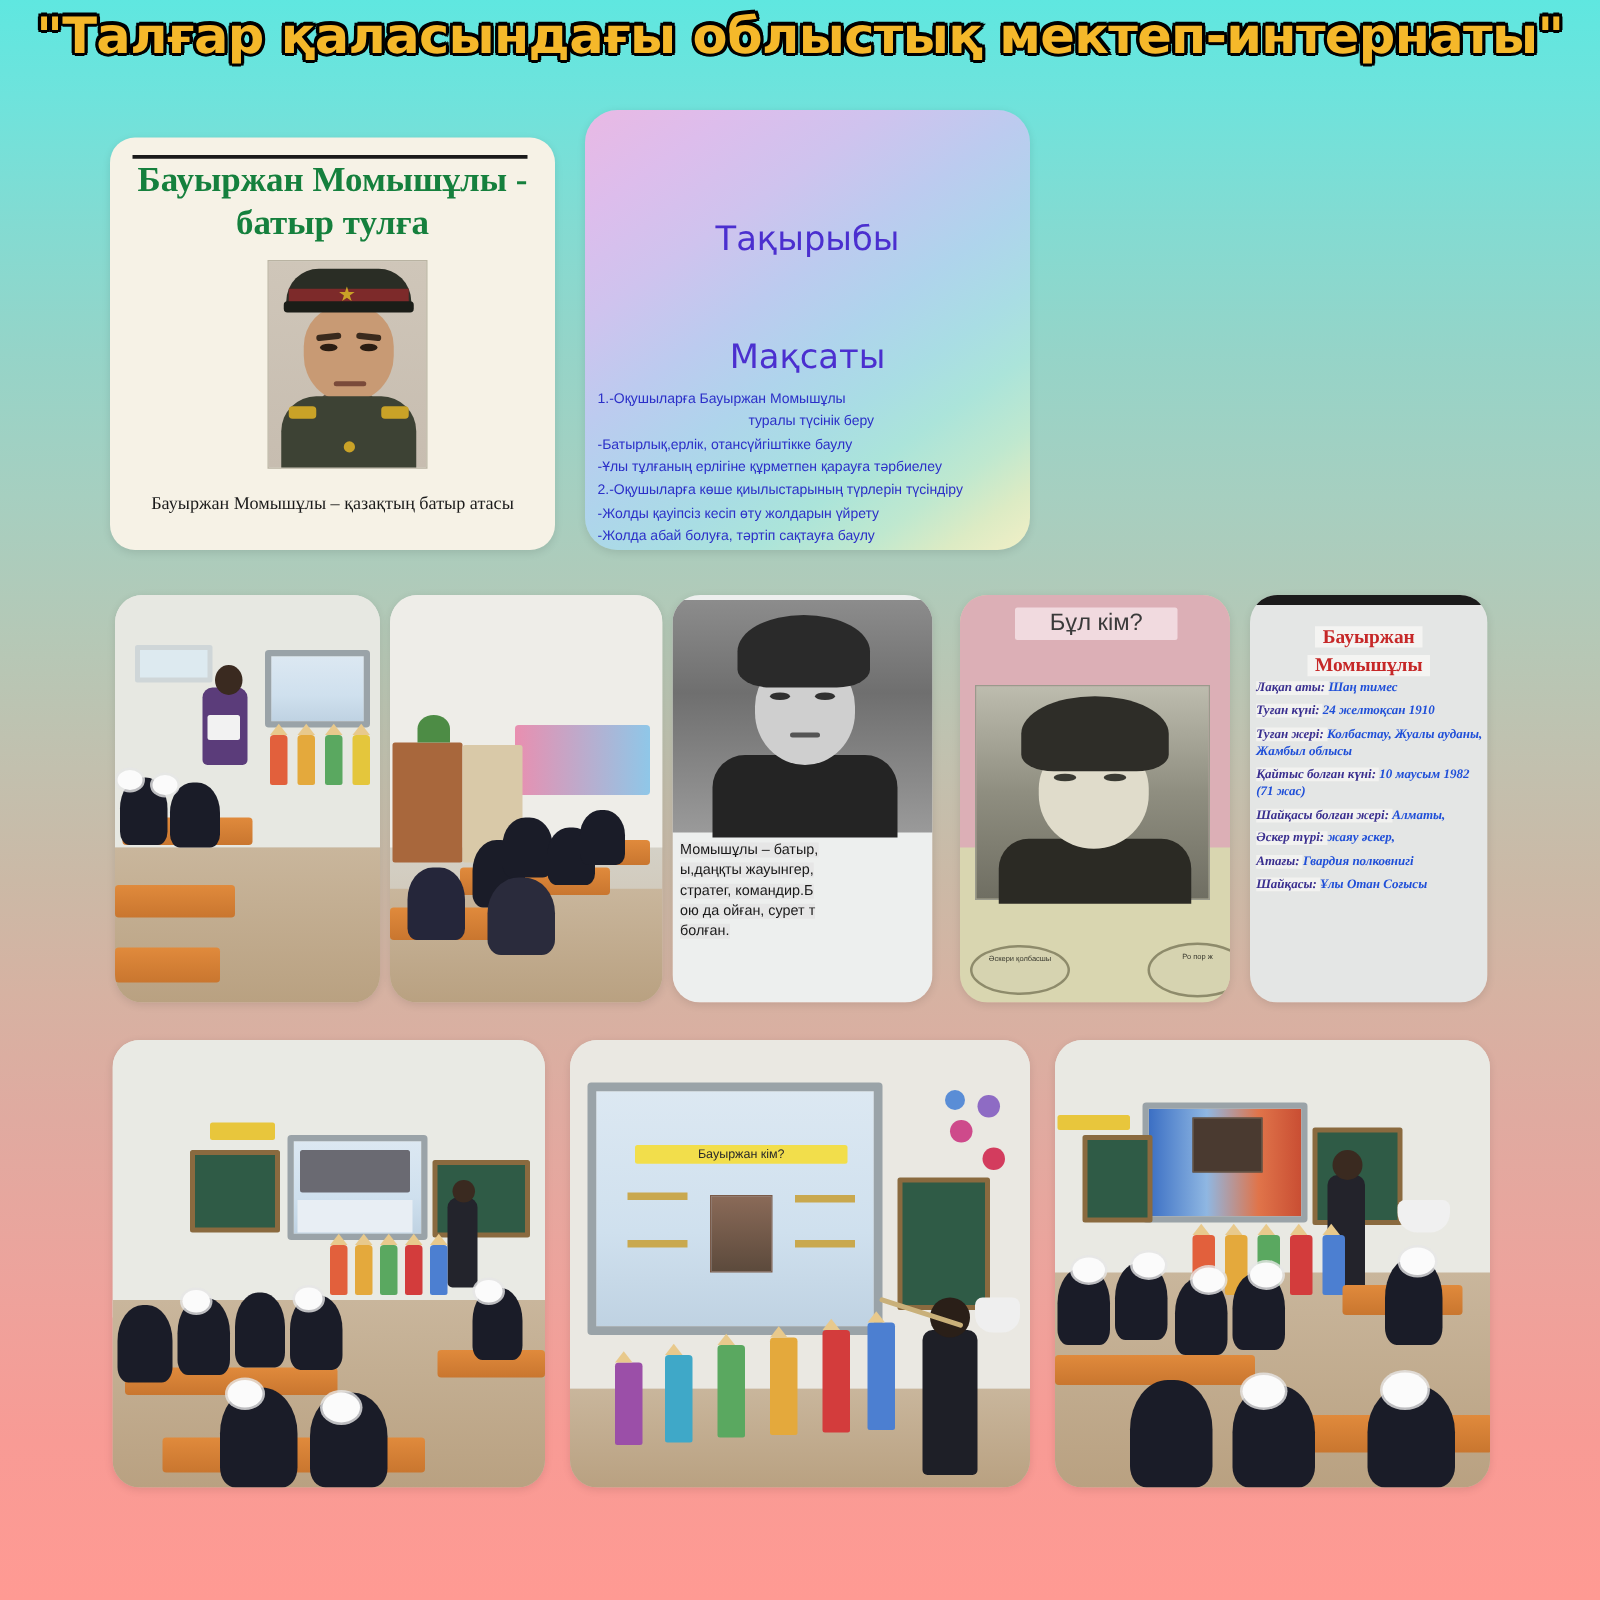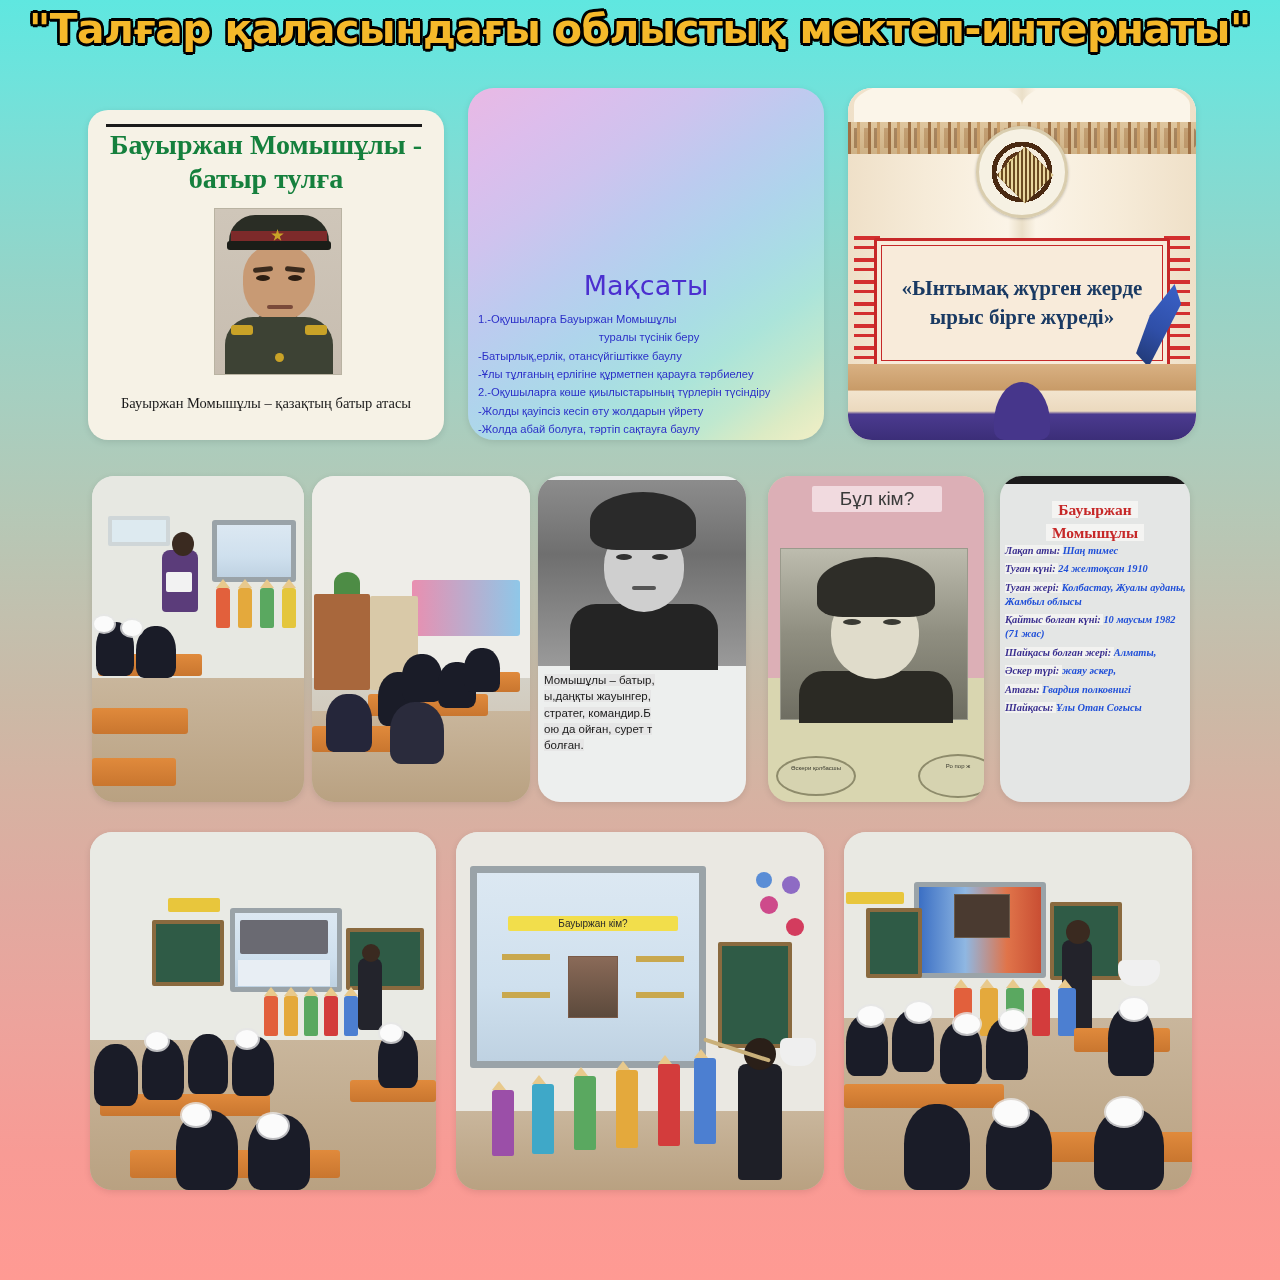--- a/index.html
+++ b/index.html
@@ -322,49 +322,35 @@
       <div class="h-btn"></div>
       <div class="h-cap"></div>
         <div class="h-cap-band"></div>
         <div class="h-cap-peak"></div>
       <div class="h-star"></div>
     </div>
     <div class="hero-cap">Бауыржан Момышұлы – қазақтың батыр атасы</div>
   </div>
 
   <div class="card" id="card-agenda">
+    <div class="a-h a-h1">Тақырыбы</div>
     <div class="a-h a-h2">Мақсаты</div>
     <div class="a-list2" id="agenda-goals">
         <div>1.-Оқушыларға Бауыржан Момышұлы</div>
         <div class="a-ctr">туралы түсінік беру</div>
         <div>-Батырлық,ерлік, отансүйгіштікке  баулу</div>
         <div>-Ұлы тұлғаның ерлігіне құрметпен қарауға тәрбиелеу</div>
         <div>2.-Оқушыларға  көше қиылыстарының түрлерін түсіндіру</div>
         <div>-Жолды қауіпсіз  кесіп өту жолдарын үйрету</div>
         <div>-Жолда абай болуға, тәртіп сақтауға баулу</div>
         <div>3.Балаларды үйдегі қауіпті заттарды тануға,қауіпсіздік</div>
       </div>
 
   </div>
 
-  <div class="card" id="card-proverb">
-    <div class="bk-page"></div>
-    <div class="bk-top-l"></div>
-    <div class="bk-top-r"></div>
-    <div class="bk-orn"></div>
-    <div class="bk-medal"></div>
-    <div class="bk-side-l"></div>
-    <div class="bk-side-r"></div>
-    <div class="bk-frame">
-      <div class="bk-quote">«Ынтымақ жүрген жерде ырыс бірге жүреді»</div>
-    </div>
-    <div class="bk-quill"></div>
-    <div class="bk-bot"></div>
-    <div class="bk-spine"></div>
-  </div>
 
   <div class="card r2" id="r2-photo1">
     <div class="cls">
       <div class="wall"></div>
         <div class="floor"></div>
       <div class="screen" style="left:120px; top:44px; width:84px; height:62px;"></div>
       <div class="board" style="left:16px; top:40px; width:62px; height:30px; background:#DDEAF0; border-color:#cfd6d8;"></div>
       <div class="teacher-b" style="left:70px; top:74px; width:36px; height:62px; background:#5B3C7A;"></div>
       <div class="teacher-h" style="left:80px; top:56px; width:22px; height:24px;"></div>
       <div style="position:absolute;left:74px;top:96px;width:26px;height:20px;background:#F2F2F2;border-radius:2px;"></div>

